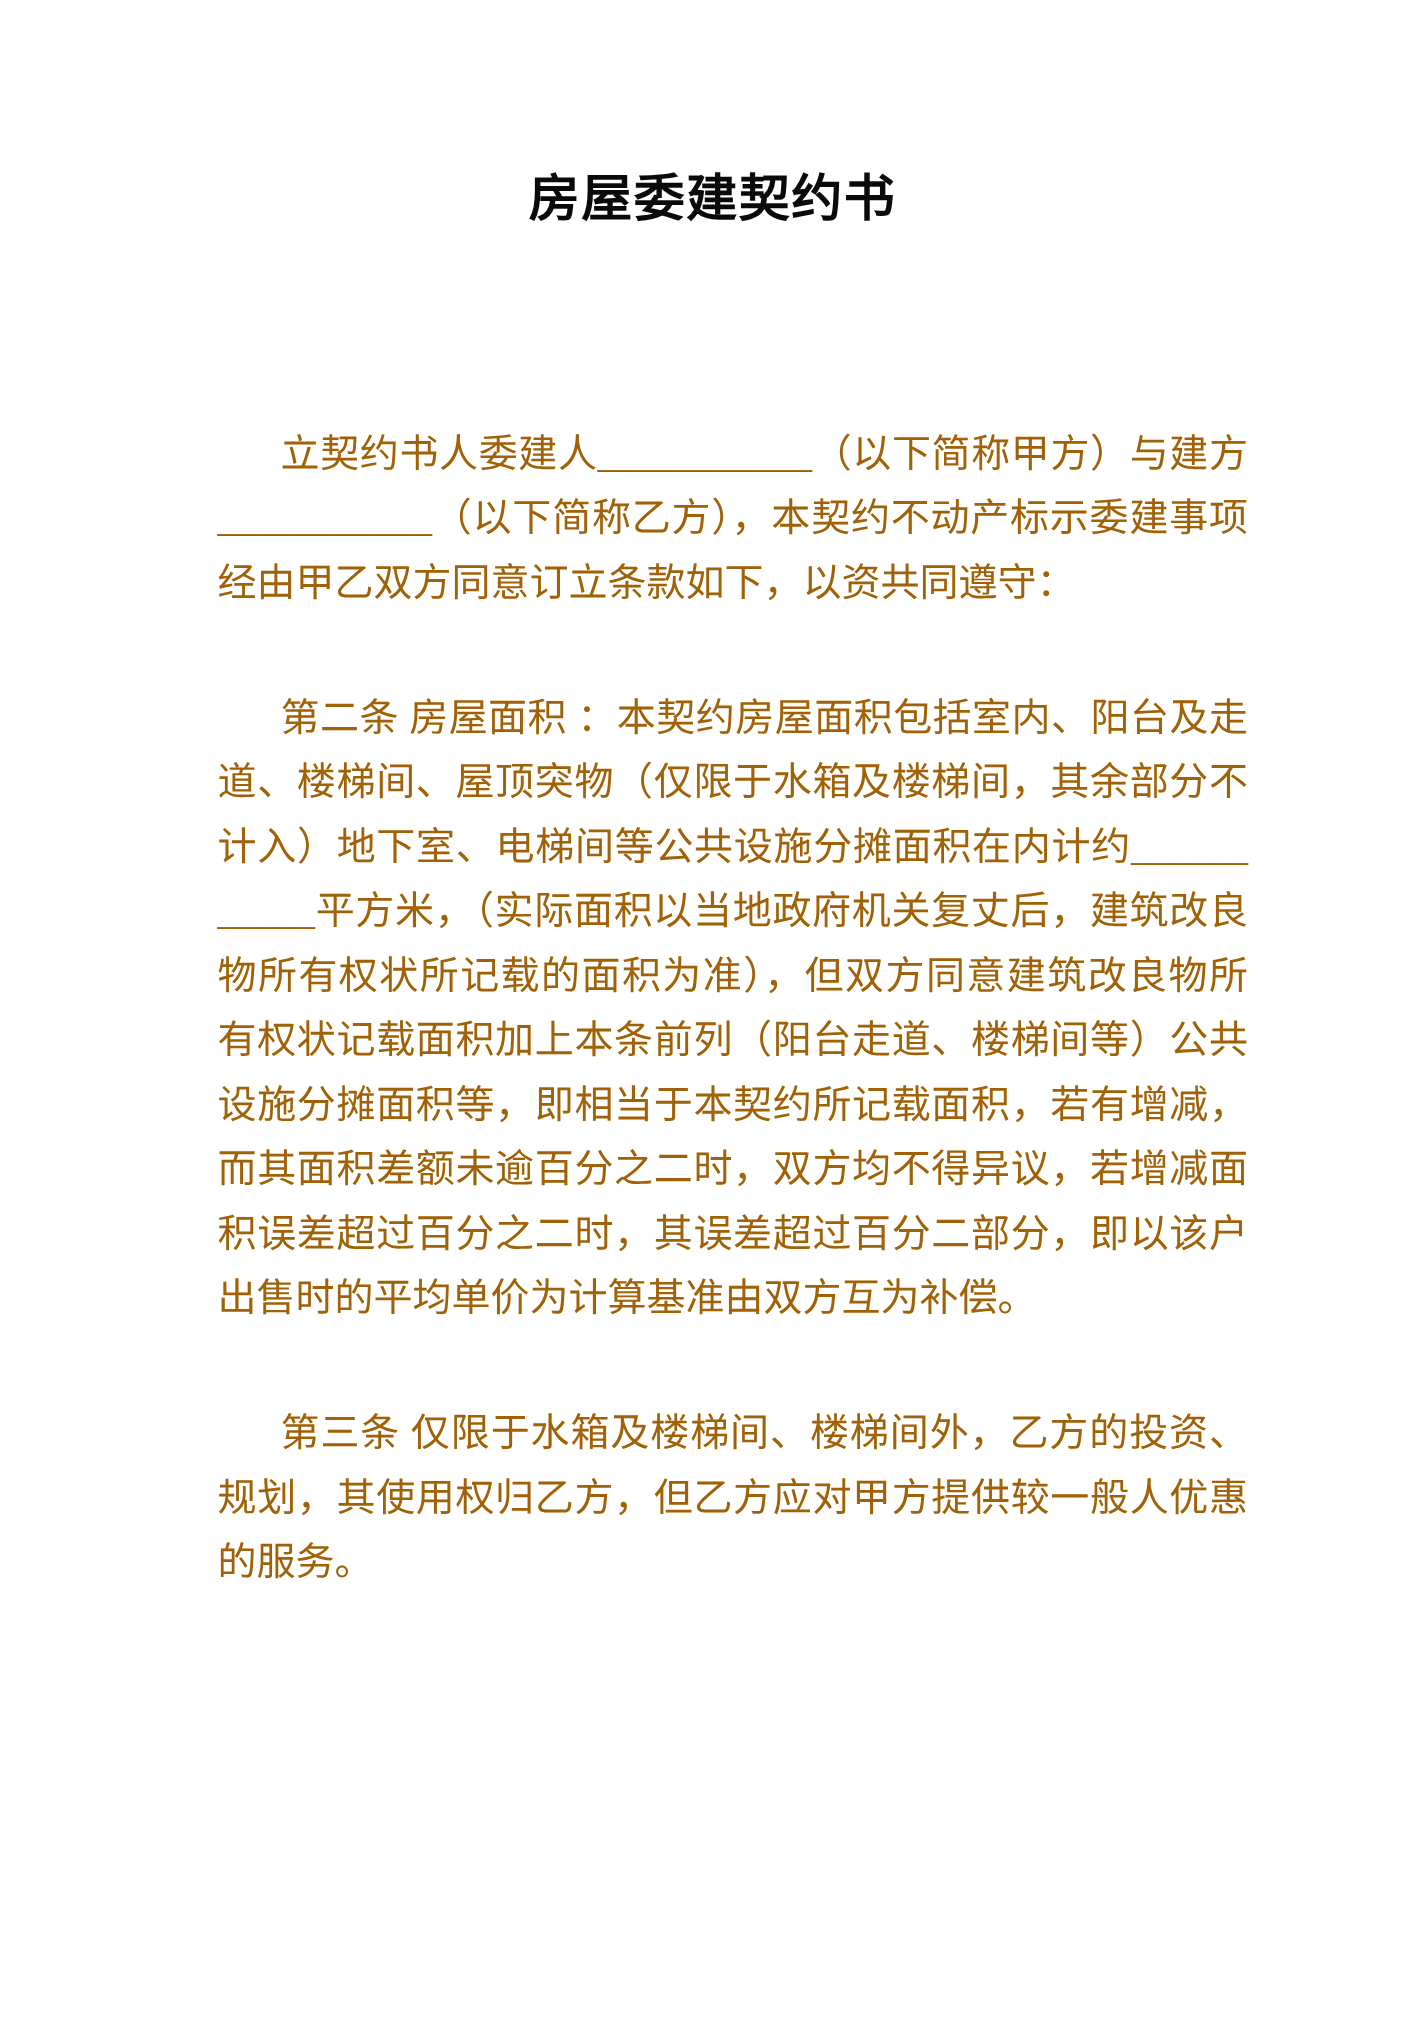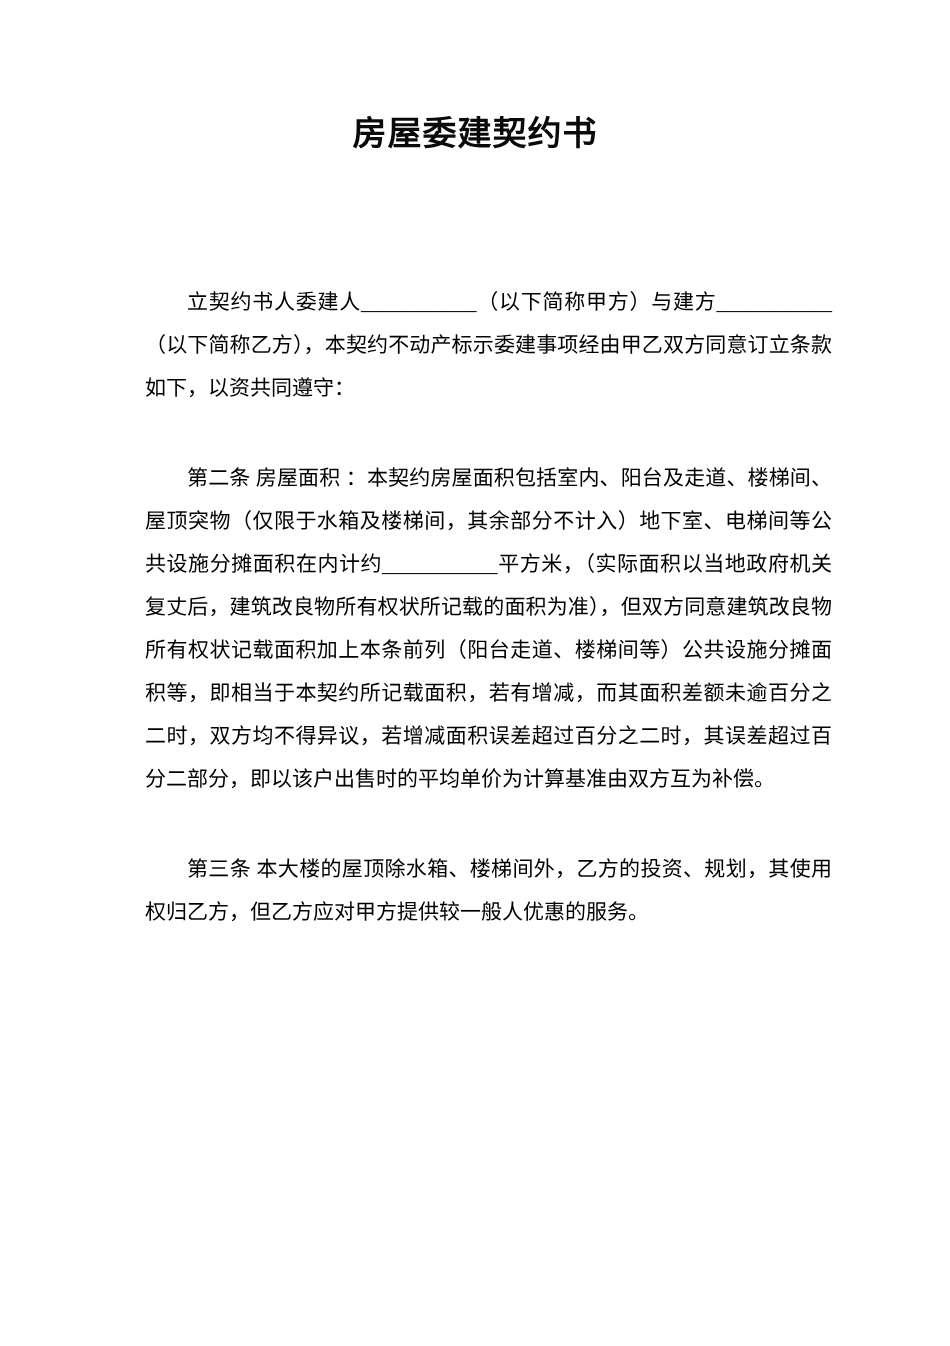--- a/index.html
+++ b/index.html
@@ -28,38 +28,38 @@
     line-height: 41px;
     letter-spacing: 1px;
     color: #0a0a0a;
   }
   .contract-body {
     margin: 127px 118px 0 145px; 
   }
   .contract-paragraph {
     margin: 47px 0 0 0;
     padding: 0;
-    font-size: 21px;
+    font-size: 26px;
     line-height: 43px;
     text-align: justify;
     text-justify: inter-ideograph;
     text-indent: 42px; 
     word-break: break-all;
-    color: #000000;
+    color: #a16207;
   }
   .contract-paragraph:first-child {
     margin-top: 0;
   }
 </style>
 </head>
 <body>
 
 <div class="page">
   <h1 class="doc-title">房屋委建契约书</h1>
 
   <div class="contract-body">
 
   <p class="contract-paragraph">立契约书人委建人___________（以下简称甲方）与建方___________（以下简称乙方），本契约不动产标示委建事项经由甲乙双方同意订立条款如下，以资共同遵守：</p>
       <p class="contract-paragraph">第二条 房屋面积 ：本契约房屋面积包括室内、阳台及走道、楼梯间、屋顶突物（仅限于水箱及楼梯间，其余部分不计入）地下室、电梯间等公共设施分摊面积在内计约___________平方米，（实际面积以当地政府机关复丈后，建筑改良物所有权状所记载的面积为准），但双方同意建筑改良物所有权状记载面积加上本条前列（阳台走道、楼梯间等）公共设施分摊面积等，即相当于本契约所记载面积，若有增减，而其面积差额未逾百分之二时，双方均不得异议，若增减面积误差超过百分之二时，其误差超过百分二部分，即以该户出售时的平均单价为计算基准由双方互为补偿。</p>
-      <p class="contract-paragraph">第三条  本大楼的屋顶除水箱、楼梯间外，乙方的投资、规划，其使用权归乙方，但乙方应对甲方提供较一般人优惠的服务。</p>
+      <p class="contract-paragraph">第三条  仅限于水箱及楼梯间、楼梯间外，乙方的投资、规划，其使用权归乙方，但乙方应对甲方提供较一般人优惠的服务。</p>
     </div>
 
 </div>
 
 </body></html>

